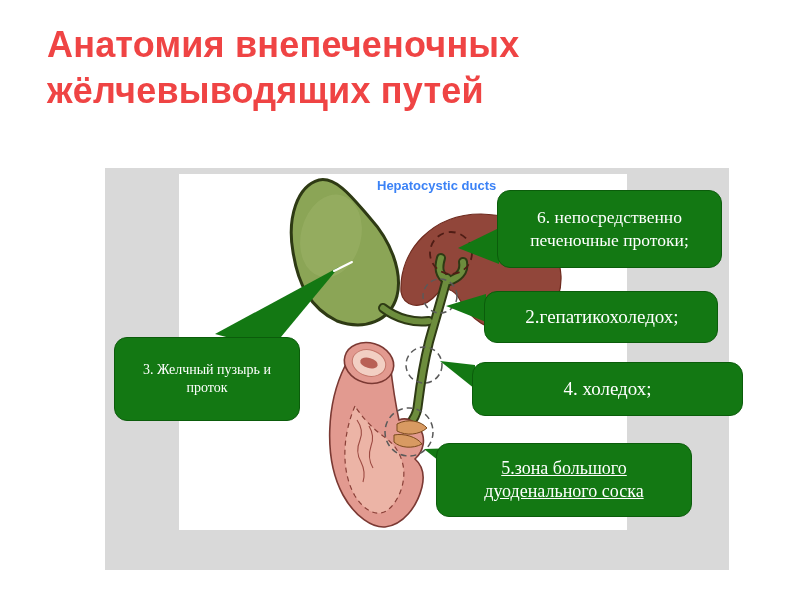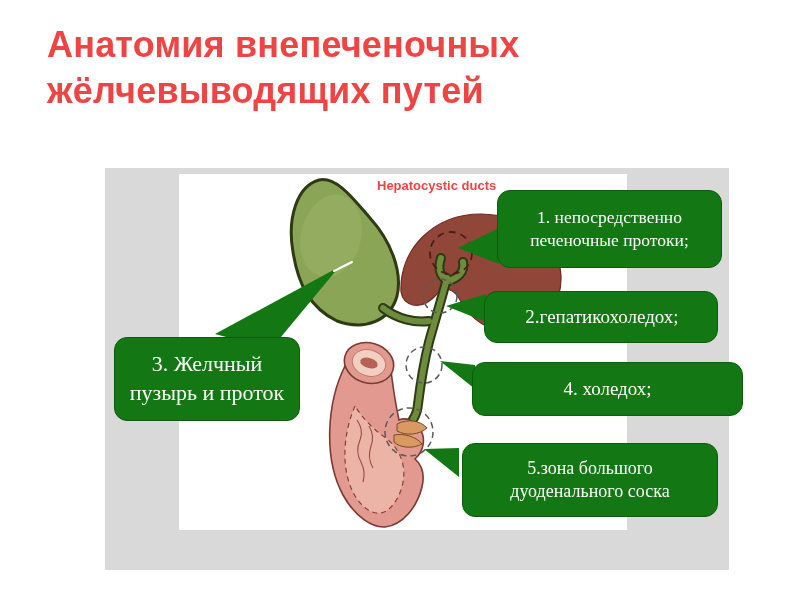--- a/index.html
+++ b/index.html
@@ -15,38 +15,38 @@
   .figure-panel{
     position:absolute;left:105px;top:168px;width:624px;height:402px;
     background:#d9d9d9;z-index:0;
   }
   .anatomy-image{
     position:absolute;left:179px;top:174px;width:448px;height:356px;
     background:#ffffff;z-index:1;
   }
   .image-caption{
     position:absolute;left:198px;top:4px;
-    font-size:13px;font-weight:600;color:#ef4444;
+    font-size:13px;font-weight:600;color:#3b82f6;
   }
   .pointer-overlay{
     position:absolute;left:0;top:0;width:800px;height:600px;
     z-index:2;pointer-events:none;
   }
   .callout{
     position:absolute;z-index:3;background:#137813;border:1px solid #0b5c0b;
     border-radius:13px;color:#ffffff;
     font-family:"Liberation Serif","DejaVu Serif",serif;
     display:flex;align-items:center;justify-content:center;
     text-align:center;line-height:1.3;padding:2px 10px;box-sizing:border-box;
   }
   .c1{left:497px;top:190px;width:225px;height:78px;font-size:17.5px;}
   .c2{left:484px;top:291px;width:234px;height:52px;font-size:19px;padding-left:12px;}
-  .c3{left:114px;top:337px;width:186px;height:84px;font-size:22px;}
+  .c3{left:114px;top:337px;width:186px;height:84px;font-size:14px;}
   .c4{left:472px;top:362px;width:271px;height:54px;font-size:19px;}
-  .c5{left:462px;top:443px;width:256px;height:74px;font-size:18px;}
+  .c5{left:436px;top:443px;width:256px;height:74px;font-size:18px;text-decoration:underline;}
 </style>
 </head>
 <body>
 
 <div class="slide-title">Анатомия внепеченочных жёлчевыводящих путей</div>
 
 <div class="figure-panel"></div>
 
 <div class="anatomy-image">
   <svg width="448" height="356" viewBox="0 0 448 356">
@@ -112,21 +112,21 @@
 <svg class="pointer-overlay" width="800" height="600" viewBox="0 0 800 600">
   <polygon points="339,267 215,334 271,349" fill="#137813"></polygon>
   <polygon points="458,248 499,228 499,264" fill="#137813"></polygon>
   <polygon points="446,306 486,294 486,322" fill="#137813"></polygon>
   <polygon points="440,361 475,365 475,389" fill="#137813"></polygon>
   <polygon points="424,449 459,448 459,477" fill="#137813"></polygon>
   <line x1="334" y1="271" x2="352" y2="262" stroke="#ffffff" stroke-width="2" stroke-linecap="round"></line>
 </svg>
 
 <div class="callout c1">
-  <span>1. непосредственно печеночные протоки;</span>
+  <span>6. непосредственно печеночные протоки;</span>
 </div>
 <div class="callout c2">
   <span>2.гепатикохоледох;</span>
 </div>
 <div class="callout c3">
   <span>3. Желчный пузырь и проток</span>
 </div>
 <div class="callout c4">
   <span>4. холедох;</span>
 </div>

